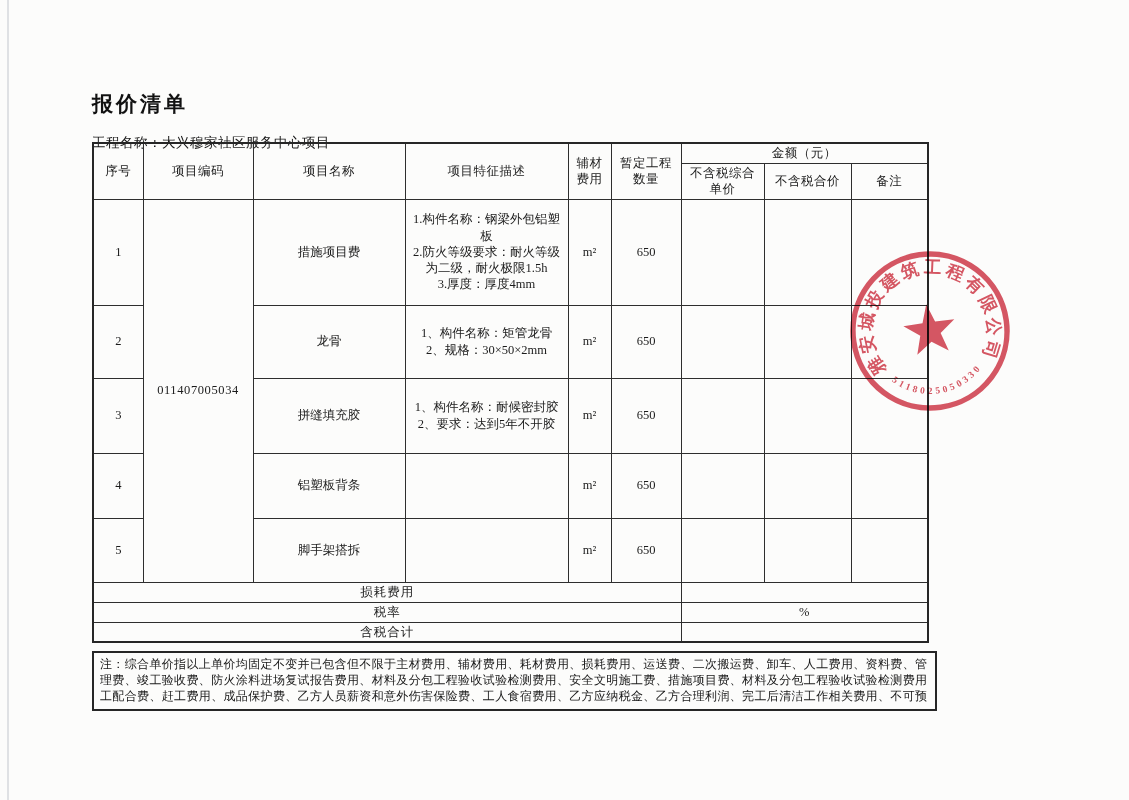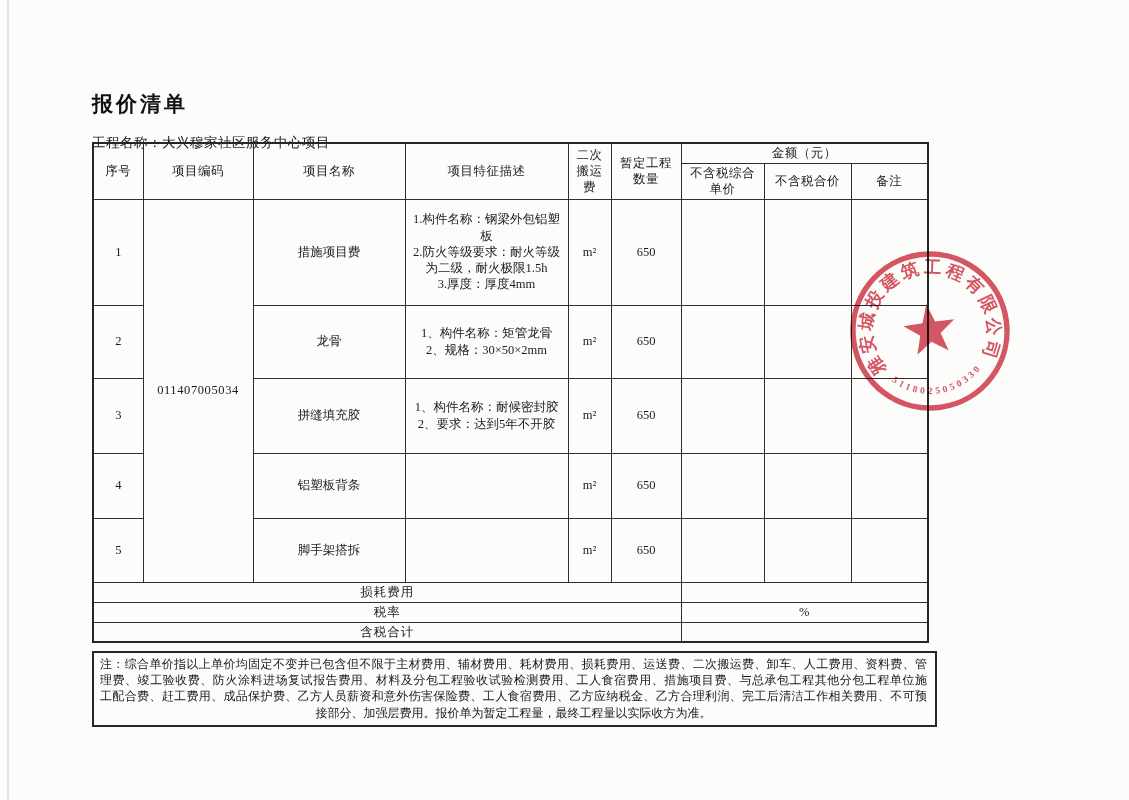--- a/index.html
+++ b/index.html
@@ -74,21 +74,21 @@
       <col style="width:83px">
       <col style="width:87px">
       <col style="width:77px">
   </colgroup>
   <tbody>
   <tr class="hdr-top">
     <th class="h" rowspan="2">序号</th>
     <th class="h" rowspan="2">项目编码</th>
     <th class="h" rowspan="2">项目名称</th>
     <th class="h" rowspan="2">项目特征描述</th>
-    <th class="h" rowspan="2">二次搬运费</th>
+    <th class="h" rowspan="2">辅材费用</th>
     <th class="h" rowspan="2">暂定工程数量</th>
     <th class="h" colspan="3">金额（元）</th>
   </tr>
   <tr class="hdr-sub">
     <th class="h">不含税综合单价</th>
     <th class="h">不含税合价</th>
     <th class="h">备注</th>
   </tr>
 
   <tr class="r1">
@@ -157,23 +157,22 @@
   </tr>
   <tr class="sum">
     <td class="sum-label" colspan="6">含税合计</td>
     <td class="sum-value" colspan="3"></td>
   </tr>
   </tbody>
 </table>
 
 <div class="note-box">
   <div class="note-line">注：综合单价指以上单价均固定不变并已包含但不限于主材费用、辅材费用、耗材费用、损耗费用、运送费、二次搬运费、卸车、人工费用、资料费、管</div>
-  <div class="note-line">理费、竣工验收费、防火涂料进场复试报告费用、材料及分包工程验收试验检测费用、工人食宿费用、措施项目费、与总承包工程其他分包工程单位施</div>
+  <div class="note-line">理费、竣工验收费、防火涂料进场复试报告费用、材料及分包工程验收试验检测费用、安全文明施工费、措施项目费、材料及分包工程验收试验检测费用</div>
   <div class="note-line">工配合费、赶工费用、成品保护费、乙方人员薪资和意外伤害保险费、工人食宿费用、乙方应纳税金、乙方合理利润、完工后清洁工作相关费用、不可预</div>
-  <div class="note-line last">接部分、加强层费用。报价单为暂定工程量，最终工程量以实际收方为准。</div>
 </div>
 
 <svg class="stamp" viewBox="-90 -90 180 180" xmlns="http://www.w3.org/2000/svg">
   <defs>
     <path id="arcTop" d="M -47.5 33.3 A 58 58 0 1 1 47.5 33.3" fill="none"></path>
     <path id="arcBottom" d="M -47 42 A 63 63 0 0 0 47 42" fill="none"></path>
   </defs>
   <circle cx="0" cy="0" r="77" fill="none" stroke-width="5.5" stroke="#d2404e"></circle>
   <polygon points="0,-27 6.35,-8.74 25.68,-8.34 10.27,3.34 15.87,21.84 0,10.8 -15.87,21.84 -10.27,3.34 -25.68,-8.34 -6.35,-8.74" fill="#d2404e"></polygon>
   <text font-size="17.5" font-weight="600" fill="#d2404e">

